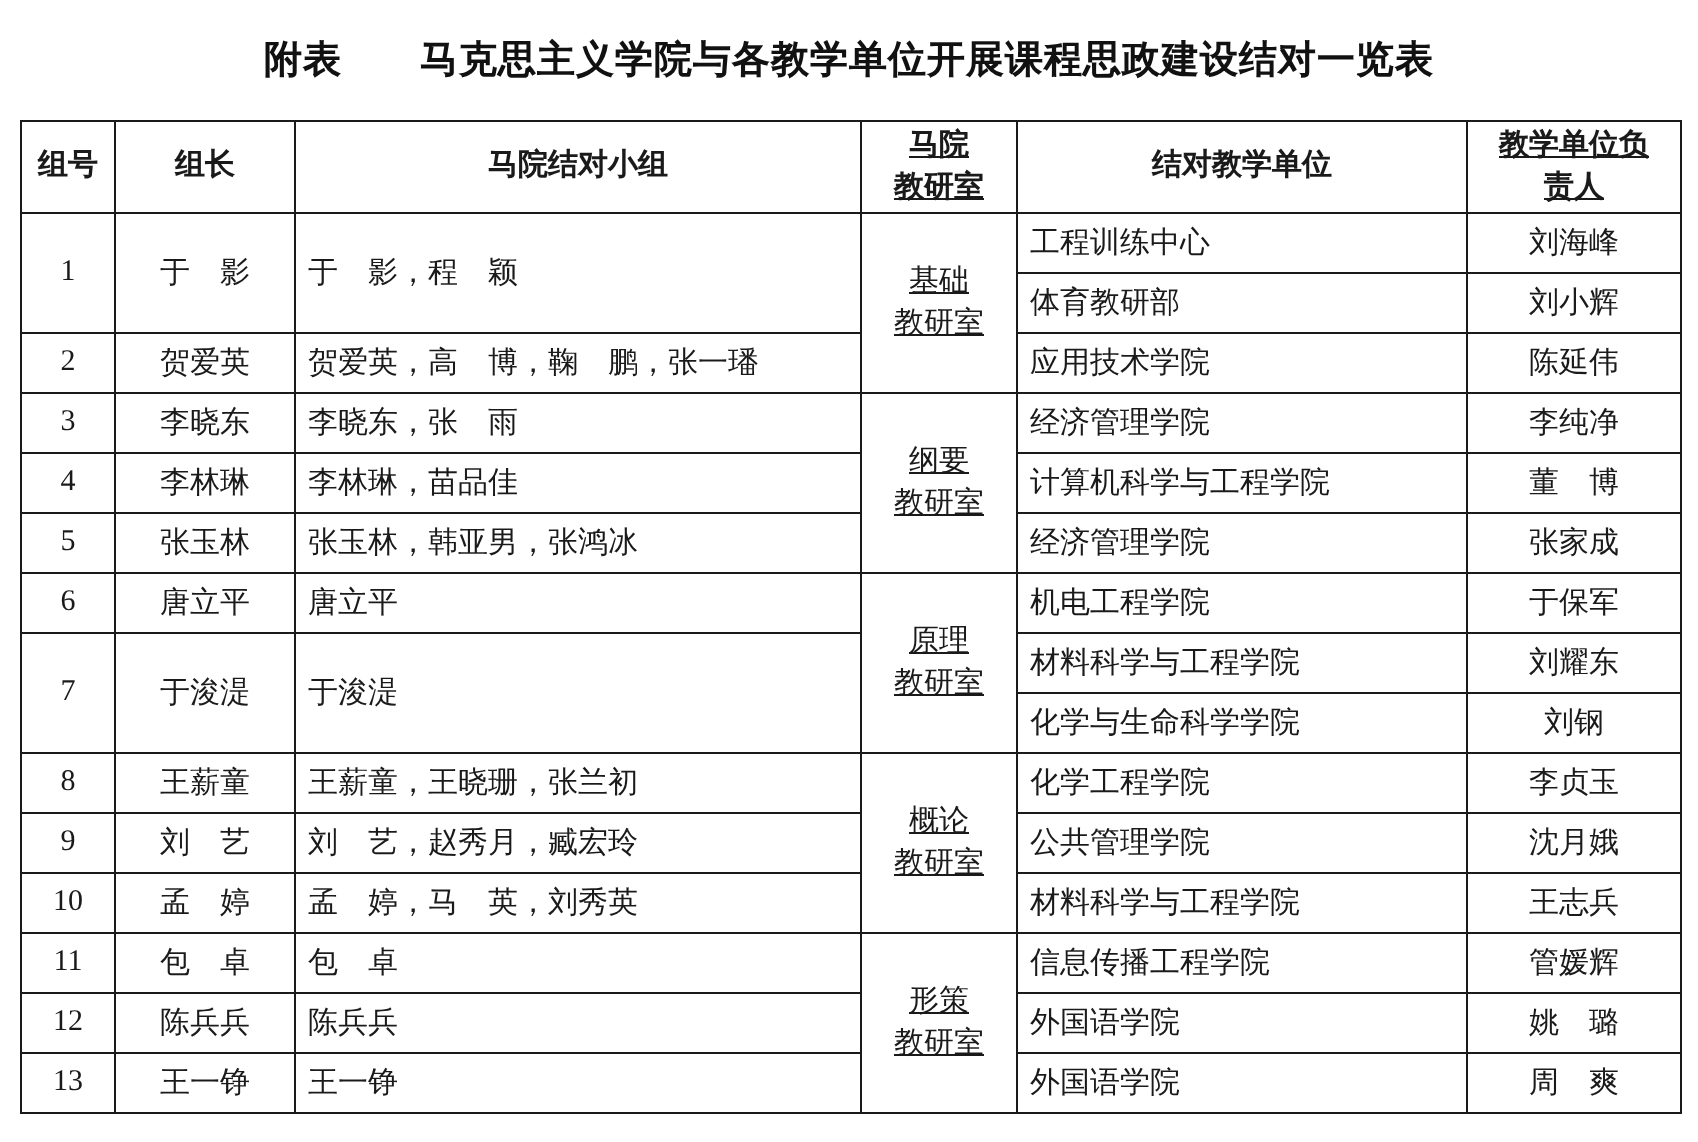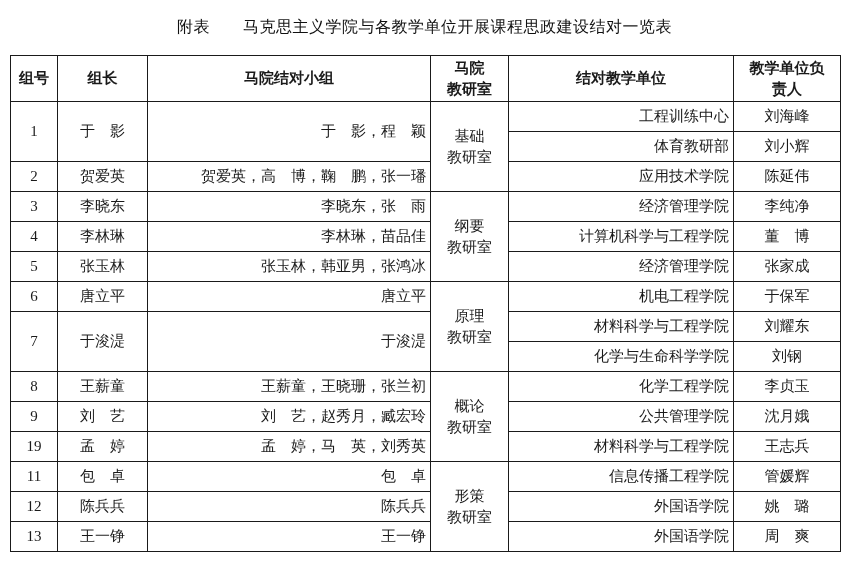--- a/index.html
+++ b/index.html
@@ -2,37 +2,37 @@
 <html><head>
 <meta charset="utf-8">
 <style>
   html,body{margin:0;padding:0;}
   body{
     width:849px;height:571px;background:#ffffff;color:#1a1a1a;
     font-family:"Liberation Serif","DejaVu Serif",serif;
     position:relative;overflow:hidden;
   }
   .doc-title{
-    padding-top:17px;text-align:center;font-weight:normal;font-size:16px;
+    padding-top:17px;text-align:center;font-weight:bold;font-size:19px;
     letter-spacing:0.5px;color:#111;
   }
   table.pairing-table{
     border-collapse:collapse;table-layout:fixed;
     width:830px;margin:17px 0 12px 10px;
   }
   .pairing-table td,.pairing-table th{
     border:1px solid #1a1a1a;font-size:15px;padding:0 4px;
     overflow:hidden;vertical-align:middle;font-weight:normal;
   }
   .pairing-table th{font-weight:bold;line-height:1.35;}
   .pairing-table tr{height:30px;}
   .pairing-table tr.hdr{height:46px;}
   .c{text-align:center;}
-  .l{text-align:right;padding-left:6px !important;}
-  .pre{white-space:pre-line;line-height:1.4;}
+  .l{text-align:left;padding-left:6px !important;}
+  .pre{white-space:pre-line;line-height:1.4;text-decoration:underline;}
 </style>
 </head>
 <body>
 
 <div class="doc-title">附表　　马克思主义学院与各教学单位开展课程思政建设结对一览表</div>
 
 <table class="pairing-table">
   <colgroup>
     <col style="width:47px">
       <col style="width:90px">
@@ -129,21 +129,21 @@
     <td class="c">李贞玉</td>
   </tr>
   <tr>
     <td class="c">9</td>
     <td class="c">刘　艺</td>
     <td class="l">刘　艺，赵秀月，臧宏玲</td>
     <td class="l">公共管理学院</td>
     <td class="c">沈月娥</td>
   </tr>
   <tr>
-    <td class="c">19</td>
+    <td class="c">10</td>
     <td class="c">孟　婷</td>
     <td class="l">孟　婷，马　英，刘秀英</td>
     <td class="l">材料科学与工程学院</td>
     <td class="c">王志兵</td>
   </tr>
 
   <tr>
     <td class="c">11</td>
     <td class="c">包　卓</td>
     <td class="l">包　卓</td>

